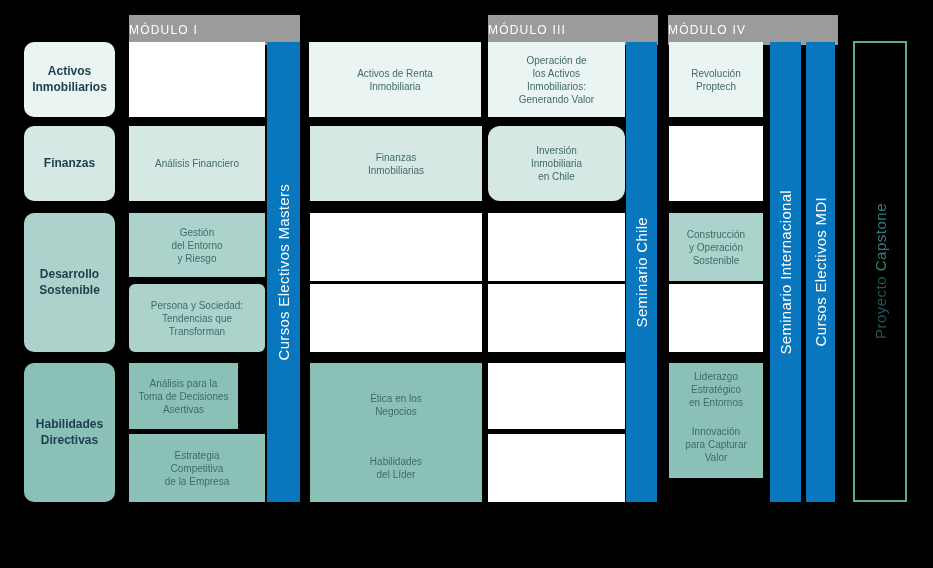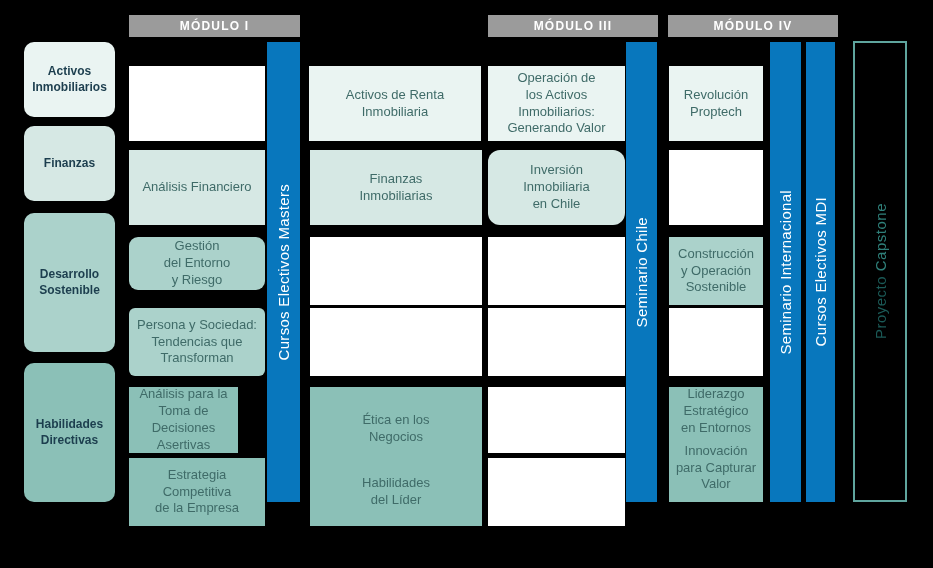--- a/index.html
+++ b/index.html
@@ -2,29 +2,28 @@
 <html><head>
 <meta charset="utf-8">
 <style>
   html,body{margin:0;padding:0;background:#000;}
   .canvas{
     position:relative;width:933px;height:568px;background:#000000;
     font-family:"Liberation Sans", sans-serif;overflow:hidden;
   }
   .abs{position:absolute;box-sizing:border-box;}
   .module-header{
-    background:#9b9b9b;color:#ffffff;font-weight:bold;font-size:12px;
-    letter-spacing:1.2px;display:flex;align-items:center;justify-content:center;
-    height:22px;top:15px;
+    background:#9b9b9b;color:#ffffff;font-weight:normal;font-size:12px;
+    letter-spacing:1.2px;display:flex;align-items:center;
+    height:30px;top:15px;
   }
   .cell{
     display:flex;align-items:center;justify-content:center;text-align:center;
-    font-size:13px;line-height:1.3;color:#3f6b68;white-space:pre-line;
+    font-size:10px;line-height:1.3;color:#3f6b68;white-space:pre-line;
     padding:0;
-    margin-top:24px;
   }
   .tier1{background:#eaf4f2;}
   .tier2{background:#d6e8e4;}
   .tier3{background:#abd2cb;}
   .tier4{background:#8bc0b7;}
   .empty{background:#ffffff;}
   .row-label{
     border-radius:10px;display:flex;align-items:center;justify-content:center;
     text-align:center;font-weight:bold;font-size:12px;line-height:1.3;
     color:#1c3e4e;white-space:pre-line;left:24px;width:91px;
@@ -65,21 +64,21 @@
   <div class="abs row-label tier1" style="top:42px;height:75px;">Activos
 Inmobiliarios</div>
   <div class="abs row-label tier2" style="top:126px;height:75px;">Finanzas</div>
   <div class="abs row-label tier3" style="top:213px;height:139px;">Desarrollo
 Sostenible</div>
   <div class="abs row-label tier4" style="top:363px;height:139px;">Habilidades
 Directivas</div>
 
   <div class="abs cell empty" style="left:129px;width:136px;top:42px;height:75px;"></div>
   <div class="abs cell tier2" style="left:129px;width:136px;top:126px;height:75px;">Análisis Financiero</div>
-  <div class="abs cell tier3" style="left:129px;width:136px;top:213px;height:53px;border-radius:9px;">Gestión
+  <div class="abs cell tier3" style="left:129px;width:136px;top:213px;height:64px;">Gestión
 del Entorno
 y Riesgo</div>
   <div class="abs cell tier3" style="left:129px;width:136px;top:284px;height:68px;border-radius:6px;">Persona y Sociedad:
 Tendencias que
 Transforman</div>
   <div class="abs cell tier4" style="left:129px;width:109px;top:363px;height:66px;">Análisis para la
 Toma de Decisiones
 Asertivas</div>
   <div class="abs cell tier4" style="left:129px;width:136px;top:434px;height:68px;">Estrategia
 Competitiva

